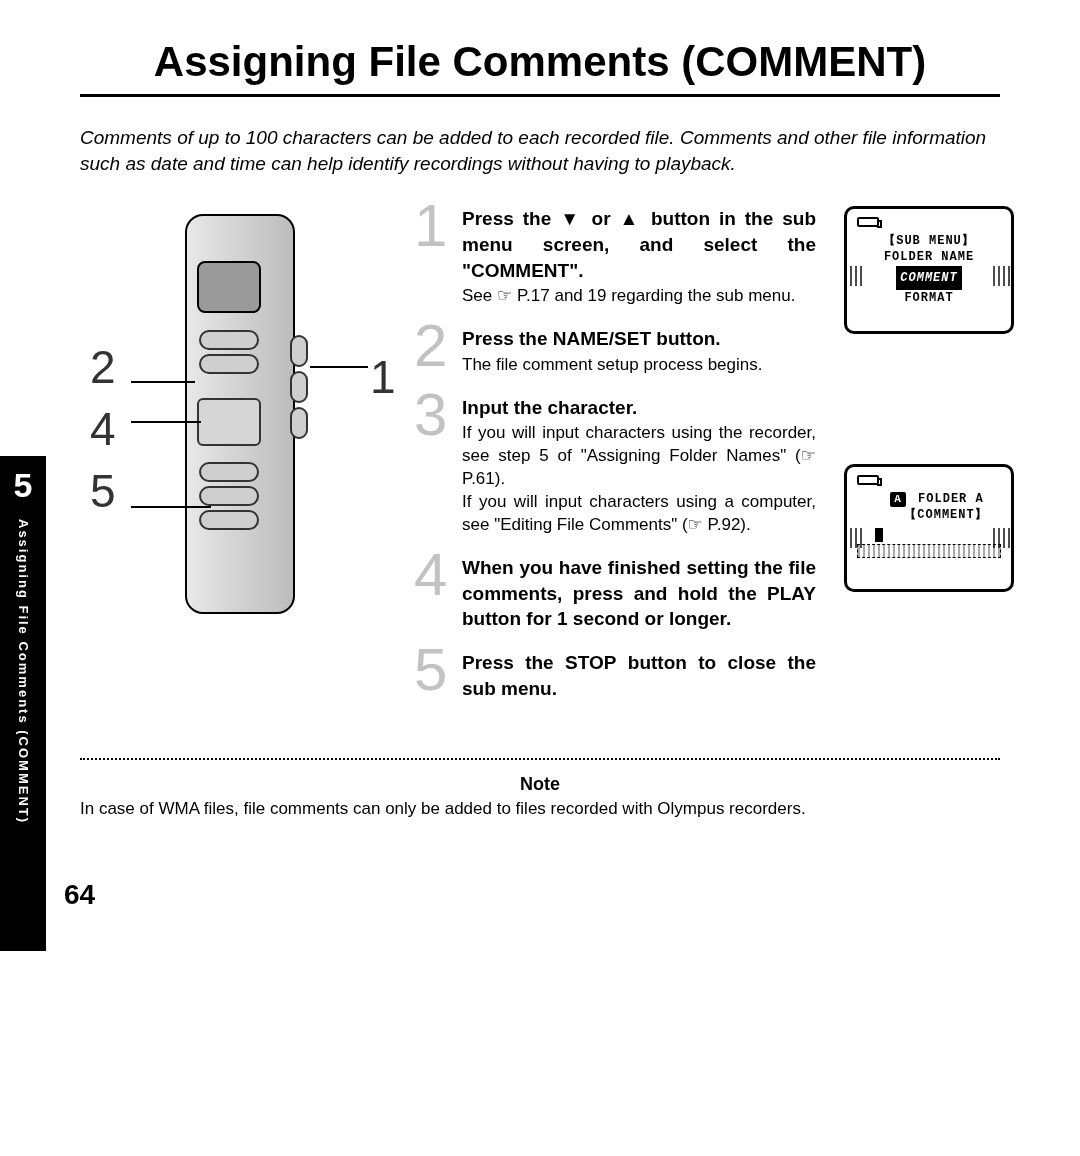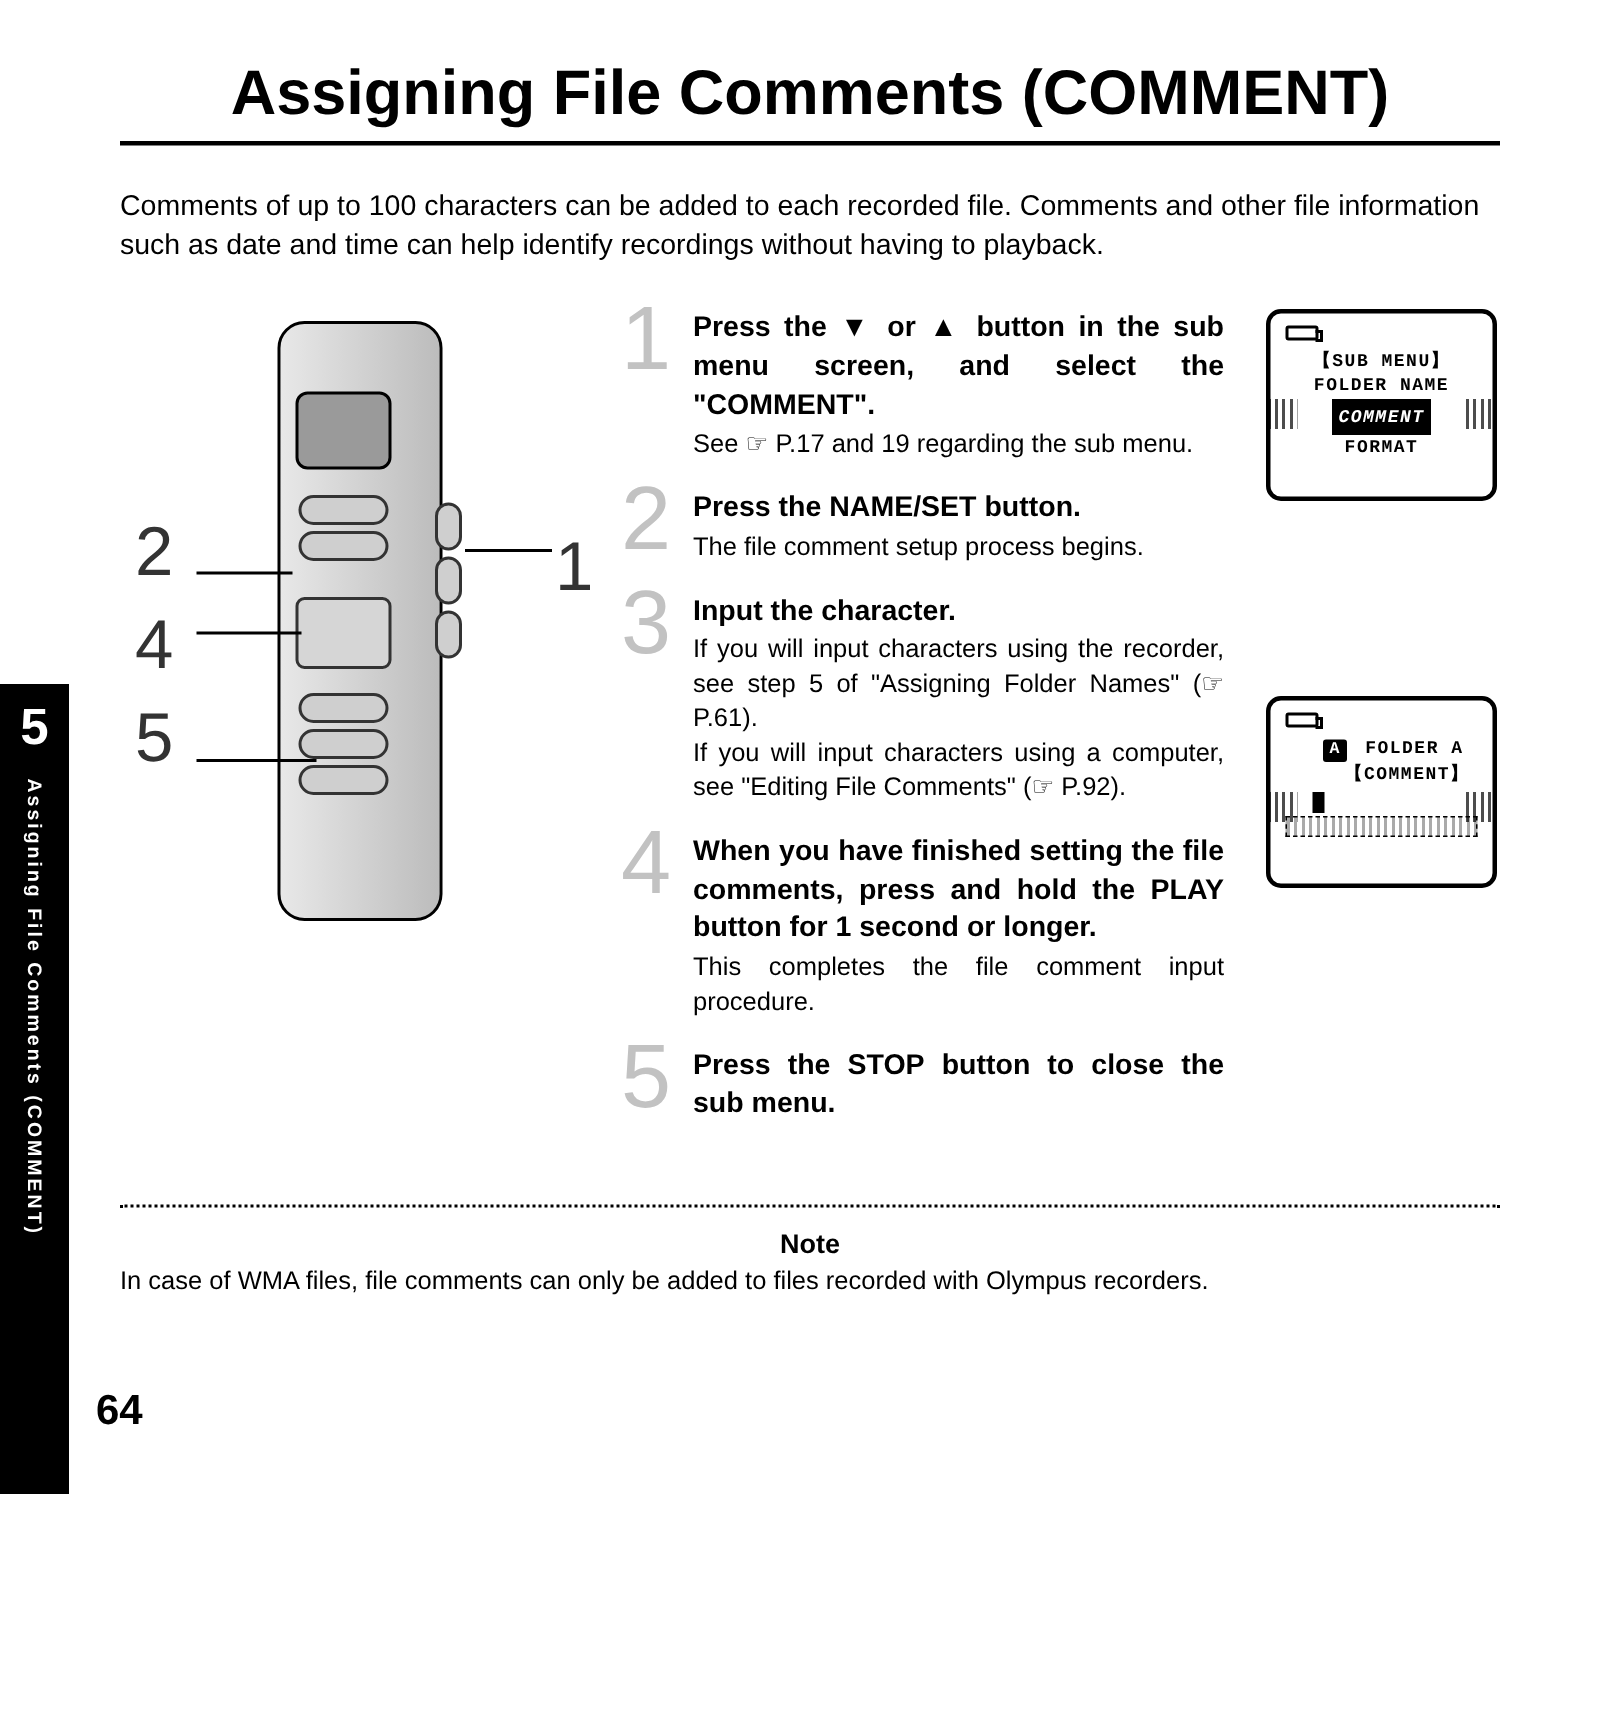--- a/index.html
+++ b/index.html
@@ -25,20 +25,21 @@
   }
   .title-rule {
     border: none;
     border-top: 3px solid #000;
     margin: 0 20px 28px 20px;
   }
   .intro {
     font-size: 19px;
     line-height: 1.35;
     margin: 0 20px 30px 20px;
+    font-style: italic;
   }
   .main-area {
     position: relative;
     display: flex;
     align-items: flex-start;
     padding-left: 0;
   }
 
   
   .chapter-tab {
@@ -160,21 +161,21 @@
   }
   .b-strong { font-weight: bold; font-family: Arial, sans-serif; }
 
   
   .screens-col {
     width: 176px;
     flex: 0 0 176px;
     margin-left: 18px;
   }
   .lcd {
-    width: 154px;
+    width: 170px;
     height: 128px;
     border: 3px solid #000;
     border-radius: 10px;
     background: #fff;
     font-family: "Courier New", monospace;
     font-weight: bold;
     font-size: 12px;
     padding: 8px 10px;
     margin-bottom: 130px;
     position: relative;
@@ -308,21 +309,20 @@
         <div class="step-title">Input the character.</div>
         <div class="step-body" style="white-space:pre-line;">If you will input characters using the recorder, see step 5 of "Assigning Folder Names" (☞ P.61).
 If you will input characters using a computer, see "Editing File Comments" (☞ P.92).</div>
       </div>
 
       <div class="step">
         <div class="step-num">4</div>
         <div class="step-title">
           <span>When you have finished setting the file comments, press and hold the </span><span class="b-strong">PLAY</span><span> button for 1 second or longer.</span>
         </div>
-        <div class="step-body">This completes the file comment input procedure.</div>
       </div>
 
       <div class="step">
         <div class="step-num">5</div>
         <div class="step-title">
           <span>Press the </span><span class="b-strong">STOP</span><span> button to close the sub menu.</span>
         </div>
       </div>
 
     </div>

